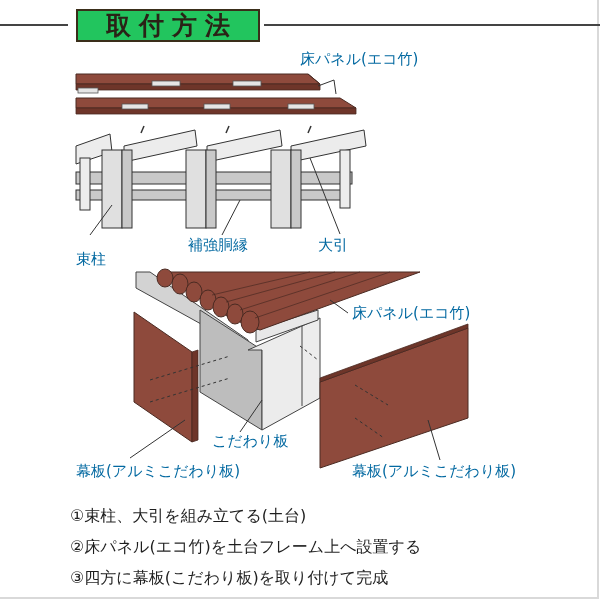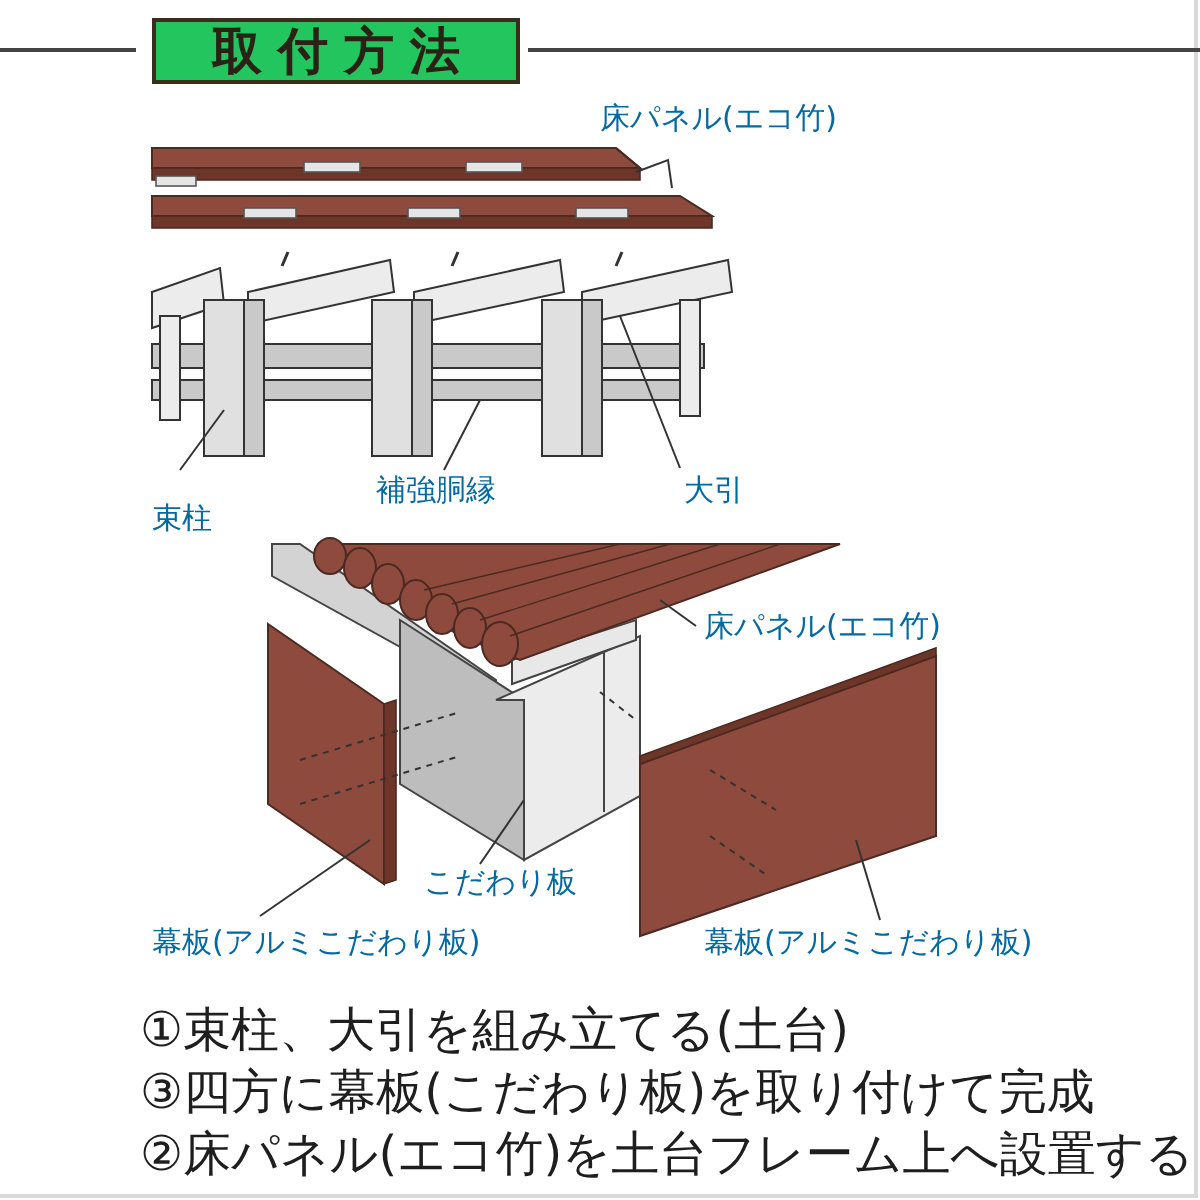--- a/index.html
+++ b/index.html
@@ -7,21 +7,21 @@
       font-family: "DejaVu Sans", "Liberation Sans", sans-serif; color: #222; }
     .frame { position: absolute; left: 0; top: 0; width: 597px; height: 597px;
       border-right: 2px solid #d9d9d9; border-bottom: 2px solid #d9d9d9; }
     .header-line { position: absolute; top: 24px; height: 2px; background: #444; }
     .title-box { position: absolute; left: 76px; top: 9px; width: 184px; height: 33px;
       background: #22c55e; border: 2px solid #3a2e1a; box-sizing: border-box;
       display: flex; align-items: center; justify-content: center; }
     .title-text { font-size: 25px; font-weight: bold; letter-spacing: 8px; color: #2a2216; padding-left: 8px; }
     .label { position: absolute; font-size: 15px; color: #0369a1; white-space: nowrap; }
     .steps { position: absolute; left: 70px; top: 500px; }
-    .step { font-size: 24px; line-height: 31px; color: #1e1e1e; white-space: nowrap; }
+    .step { font-size: 16px; line-height: 31px; color: #1e1e1e; white-space: nowrap; }
     svg.diagram { position: absolute; left: 0; top: 0; }
   </style>
 </head>
 <body>
 
 <div class="frame"></div>
 
 <div class="header-line" style="left:0;width:68px;"></div>
 <div class="header-line" style="left:264px;width:336px;"></div>
 <div class="title-box">
@@ -135,24 +135,24 @@
     <line x1="330" y1="300" x2="348" y2="313"></line>
     <line x1="262" y1="400" x2="240" y2="432"></line>
     <line x1="185" y1="420" x2="130" y2="458"></line>
     <line x1="428" y1="420" x2="440" y2="460"></line>
   </g>
 </svg>
 
 <span class="label" style="left:300px;top:50px;">床パネル(エコ竹)</span>
 <span class="label" style="left:76px;top:236px;margin-top:14px;">束柱</span>
 <span class="label" style="left:188px;top:236px;">補強胴縁</span>
-<span class="label" style="left:318px;top:236px;margin-left:24px;">大引</span>
+<span class="label" style="left:318px;top:236px;">大引</span>
 
 <span class="label" style="left:352px;top:304px;">床パネル(エコ竹)</span>
 <span class="label" style="left:212px;top:432px;">こだわり板</span>
 <span class="label" style="left:76px;top:462px;">幕板(アルミこだわり板)</span>
 <span class="label" style="left:352px;top:462px;">幕板(アルミこだわり板)</span>
 
 <div class="steps">
   <div class="step">①束柱、大引を組み立てる(土台)</div>
+  <div class="step">②床パネル(エコ竹)を土台フレーム上へ設置する</div>
   <div class="step">③四方に幕板(こだわり板)を取り付けて完成</div>
-  <div class="step">②床パネル(エコ竹)を土台フレーム上へ設置する</div>
 </div>
 
 </body></html>

